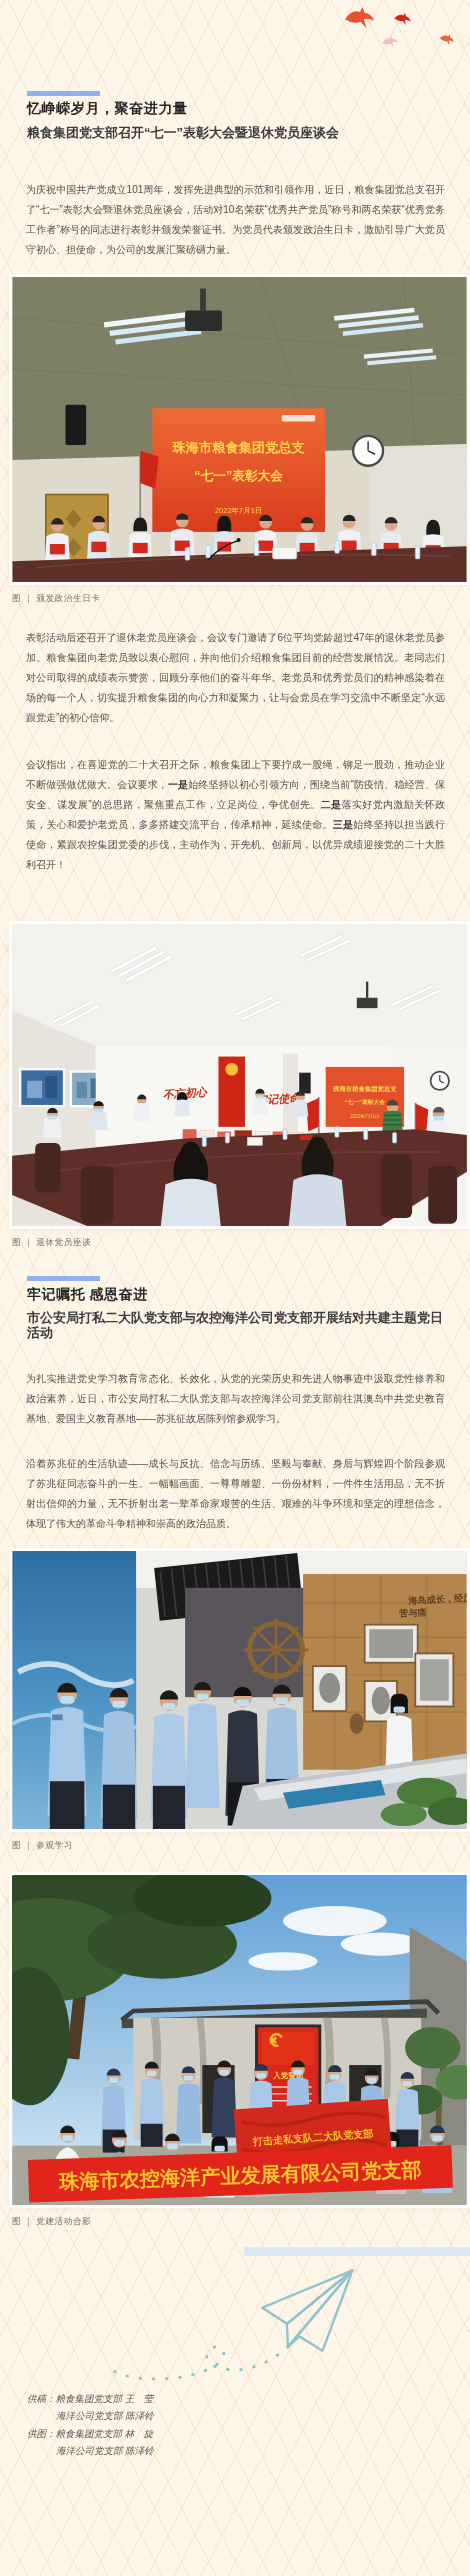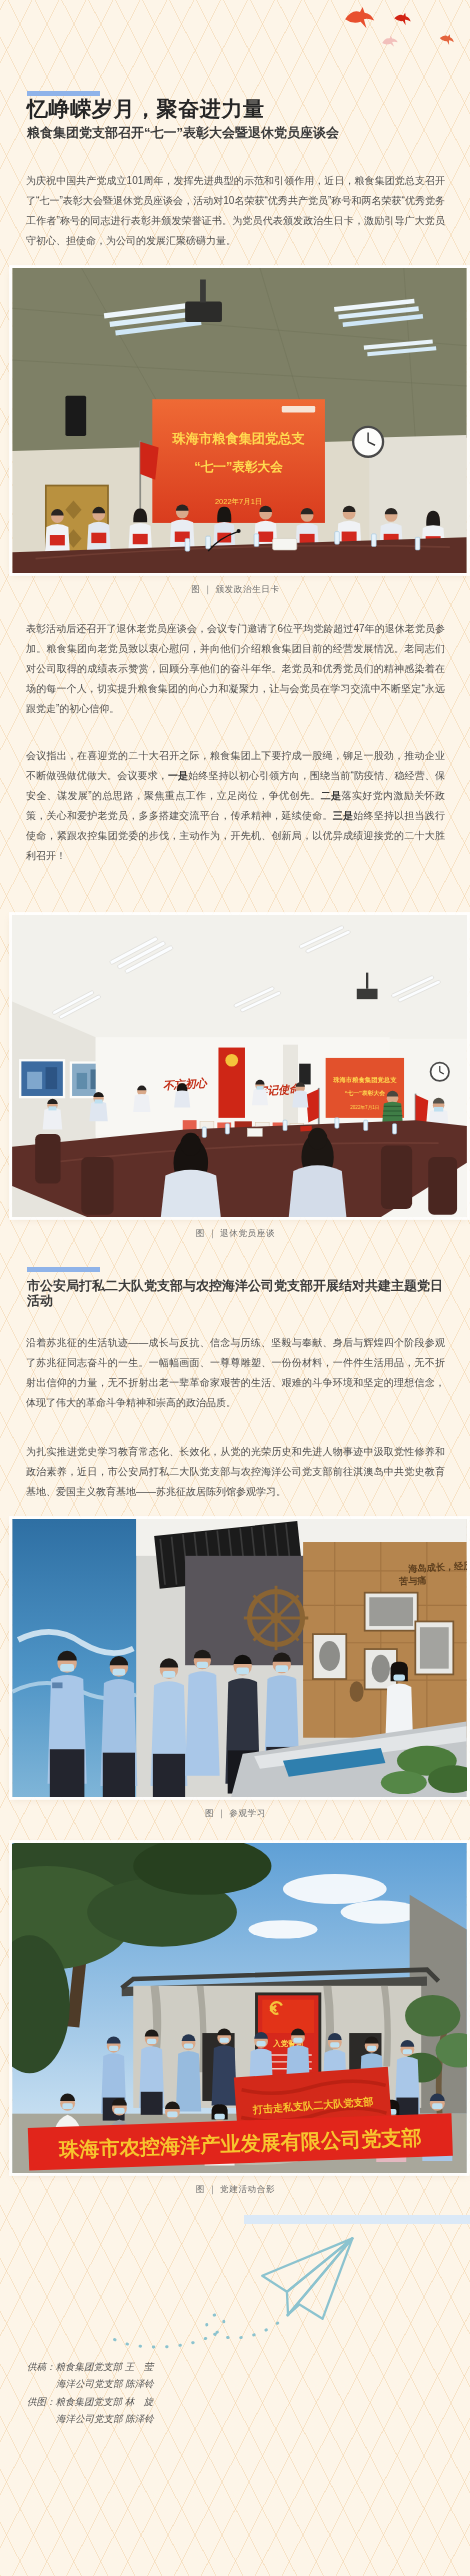--- a/index.html
+++ b/index.html
@@ -9,27 +9,27 @@
     background-image:
       repeating-linear-gradient(63deg, rgba(242,210,168,.50) 0 0.9px, rgba(0,0,0,0) 0.9px 24px),
       repeating-linear-gradient(-63deg, rgba(242,210,168,.50) 0 0.9px, rgba(0,0,0,0) 0.9px 24px);
     font-family:"Liberation Sans","DejaVu Sans",sans-serif;
   }
   .top-decor{height:86px;position:relative;}
   .birds{position:absolute;top:3.5px;right:7px;}
   .sec-bar{width:73px;height:5.2px;background:#8fb3e9;}
   .bar1{margin:4.6px 0 0 27px;}
   .bar2{margin:23px 0 0 27px;}
-  h1.title{font-size:21px;line-height:19.6px;color:#262626;font-weight:bold;margin:3.5px 26px 0 27px;letter-spacing:0.6px;}
+  h1.title{font-size:14px;line-height:19.6px;color:#262626;font-weight:bold;margin:3.5px 26px 0 27px;letter-spacing:0.6px;font-family:Liberation Serif, serif;}
   h2.subtitle{font-size:13px;line-height:15px;color:#3c3c3c;font-weight:bold;margin:5.8px 26px 0 27px;}
   p.body{font-size:10px;line-height:20px;color:#4f4f4f;margin:0 26px;text-align:justify;word-break:break-all;}
   p.body b{color:#383838;}
   figure{margin:0 8px;padding:4px;}
   figure svg.photo{display:block;width:455px;box-shadow:0 0 0 2.9px rgba(255,255,255,.9),0 1.7px 7px rgba(175,145,105,.25);}
-  figcaption{font-size:8.6px;color:#6e6e6e;text-align:center;margin-top:10.4px;line-height:12.7px;letter-spacing:0.6px;}
+  figcaption{font-size:8.6px;color:#6e6e6e;margin-top:10.4px;line-height:12.7px;letter-spacing:0.6px;}
   .deco-bar{width:226px;height:9.2px;background:#dbe9f7;margin:15px 0 0 244px;}
   .sky{display:block;width:471px;height:135px;}
   .credits{margin:-1.2px 26px 0 27px;font-size:9.5px;line-height:17.3px;color:#555555;font-style:italic;}
   .credits .indent{padding-left:29px;}
   svg text{font-family:"Liberation Sans","DejaVu Sans",sans-serif;}
 </style>
 </head>
 <body>
 
 <div class="page">
@@ -44,21 +44,21 @@
       <use href="#bird" fill="#f2c0bc" transform="translate(86,56) scale(0.60) rotate(-6)"></use>
       <use href="#bird" fill="#e4633c" transform="translate(190,48) scale(0.56) rotate(14)"></use>
     </svg>
   </div>
 
   <section>
     <div class="sec-bar bar1"></div>
     <h1 class="title">忆峥嵘岁月，聚奋进力量</h1>
     <h2 class="subtitle">粮食集团党支部召开“七一”表彰大会暨退休党员座谈会</h2>
 
-    <p class="body" style="margin-top:31px">为庆祝中国共产党成立101周年，发挥先进典型的示范和引领作用，近日，粮食集团党总支召开了“七一”表彰大会暨退休党员座谈会，活动对10名荣获“优秀共产党员”称号和两名荣获“优秀党务工作者”称号的同志进行表彰并颁发荣誉证书。为党员代表颁发政治生日卡，激励引导广大党员守初心、担使命，为公司的发展汇聚磅礴力量。</p>
+    <p class="body" style="margin-top:40px">为庆祝中国共产党成立101周年，发挥先进典型的示范和引领作用，近日，粮食集团党总支召开了“七一”表彰大会暨退休党员座谈会，活动对10名荣获“优秀共产党员”称号和两名荣获“优秀党务工作者”称号的同志进行表彰并颁发荣誉证书。为党员代表颁发政治生日卡，激励引导广大党员守初心、担使命，为公司的发展汇聚磅礴力量。</p>
 
     <figure style="margin-top:13.3px">
       <svg class="photo" height="305" viewBox="0 0 789 530">
         <defs>
           <linearGradient id="scr1" x1="0" y1="0" x2="0" y2="1">
             <stop offset="0" stop-color="#ef6a35"></stop>
               <stop offset="1" stop-color="#d93c1e"></stop>
           </linearGradient>
         </defs>
         <rect width="789" height="530" fill="#dfdacb"></rect>
@@ -326,24 +326,25 @@
           <rect x="40" y="380" width="44" height="86" rx="9"></rect>
             <rect x="722" y="420" width="50" height="100" rx="10"></rect>
         </g>
       </svg>
       <figcaption>图 ｜ 退休党员座谈</figcaption>
     </figure>
   </section>
 
   <section>
     <div class="sec-bar bar2"></div>
+    <h1 class="title">牢记嘱托  感恩奋进</h1>
     <h2 class="subtitle">市公安局打私二大队党支部与农控海洋公司党支部开展结对共建主题党日活动</h2>
 
+    <p class="body" style="margin-top:29px">为扎实推进党史学习教育常态化、长效化，从党的光荣历史和先进人物事迹中汲取党性修养和政治素养，近日，市公安局打私二大队党支部与农控海洋公司党支部前往淇澳岛中共党史教育基地、爱国主义教育基地——苏兆征故居陈列馆参观学习。</p>
     <p class="body" style="margin-top:25px">沿着苏兆征的生活轨迹——成长与反抗、信念与历练、坚毅与奉献、身后与辉煌四个阶段参观了苏兆征同志奋斗的一生。一幅幅画面、一尊尊雕塑、一份份材料，一件件生活用品，无不折射出信仰的力量，无不折射出老一辈革命家艰苦的生活、艰难的斗争环境和坚定的理想信念，体现了伟大的革命斗争精神和崇高的政治品质。</p>
-    <p class="body" style="margin-top:29px">为扎实推进党史学习教育常态化、长效化，从党的光荣历史和先进人物事迹中汲取党性修养和政治素养，近日，市公安局打私二大队党支部与农控海洋公司党支部前往淇澳岛中共党史教育基地、爱国主义教育基地——苏兆征故居陈列馆参观学习。</p>
 
     <figure style="margin-top:12.7px">
       <svg class="photo" height="278" viewBox="0 0 789 483">
         <defs>
           <linearGradient id="sea" x1="0" y1="0" x2="0" y2="1">
             <stop offset="0" stop-color="#2e6fa3"></stop>
               <stop offset=".55" stop-color="#4e94c6"></stop>
               <stop offset="1" stop-color="#7fb5d8"></stop>
           </linearGradient>
         </defs>

